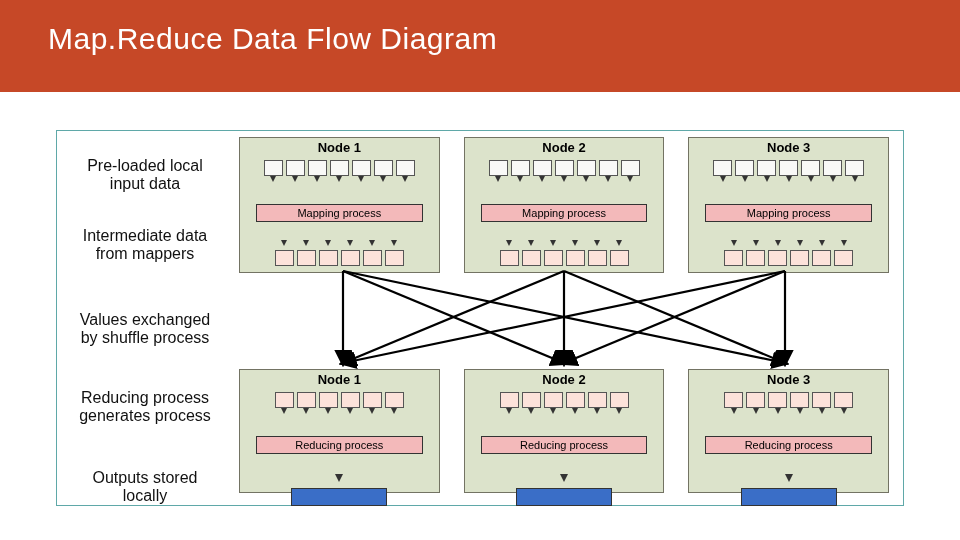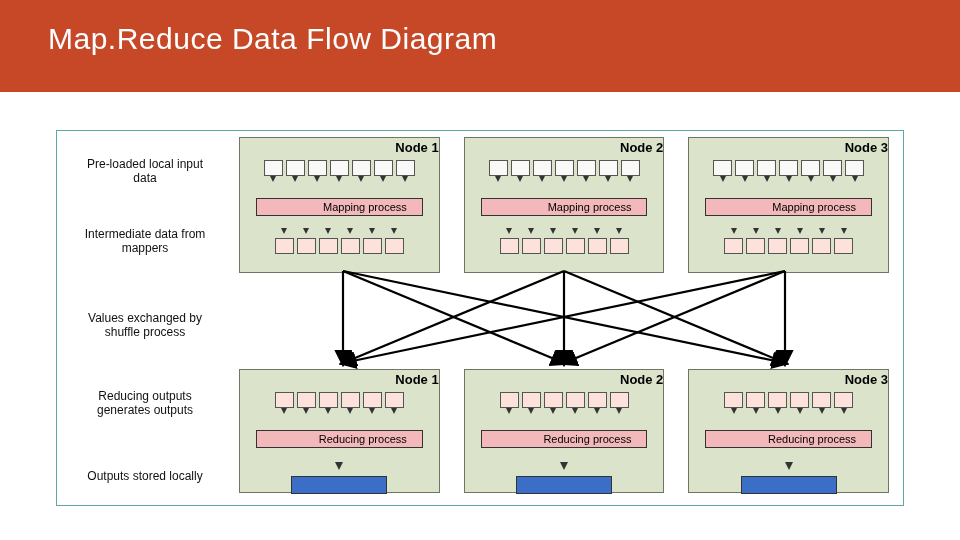--- a/index.html
+++ b/index.html
@@ -27,21 +27,21 @@
     background: #fff;
     height: 376px;
     position: relative;
     padding: 10px;
   }
   .row-labels {
     position: absolute;
     left: 18px;
     width: 140px;
     font-family: Arial, sans-serif;
-    font-size: 12px;
+    font-size: 16px;
     color: #111;
     text-align: center;
   }
   .lbl1 { top: 26px; }
   .lbl2 { top: 96px; }
   .lbl3 { top: 180px; }
   .lbl4 { top: 258px; }
   .lbl5 { top: 338px; }
 
   .nodes-area {
@@ -56,21 +56,21 @@
   }
   .col {
     flex: 1;
     position: relative;
   }
   .node-box {
     position: absolute;
     background: #dce3cb;
     border: 1px solid #737363;
     width: 100%;
-    text-align: right;
+    text-align: center;
     font-family: Arial, sans-serif;
   }
   .map-box { top: 0; height: 136px; }
   .reduce-box { top: 232px; height: 124px; }
   .node-title {
     font-size: 13px;
     font-weight: bold;
     padding: 2px 0 3px 0;
     color: #000;
     background: #dce3cb;
@@ -82,21 +82,21 @@
     margin: 2px 0;
   }
   .cell {
     width: 19px;
     height: 16px;
     background: #f9f9f7;
     border: 1px solid #555;
   }
   .cell.pink { background: #fce2da; }
   .proc-bar {
-    margin: 14px auto;
+    margin: 20px auto;
     width: 84%;
     background: #f3b9ba;
     border: 1px solid #333;
     font-size: 11px;
     padding: 2px 15px;
     color: #000;
   }
   .out-box {
     width: 96px;
     height: 18px;
@@ -152,21 +152,21 @@
 
 <div class="header">
   <h1>Map.Reduce Data Flow Diagram</h1>
 </div>
 
 <div class="diagram-frame">
 
   <div class="row-labels lbl1">Pre-loaded local input data</div>
   <div class="row-labels lbl3">Values exchanged by shuffle process</div>
   <div class="row-labels lbl2">Intermediate data from mappers</div>
-  <div class="row-labels lbl4">Reducing outputs generates outputs</div>
+  <div class="row-labels lbl4">Reducing process generates process</div>
   <div class="row-labels lbl5">Outputs stored locally</div>
 
   <div class="nodes-area">
 
     <div class="col">
       <div class="node-box map-box">
         <div class="node-title">Node 1</div>
         <div class="cells">
             <div class="cell"></div>
             <div class="cell"></div>

